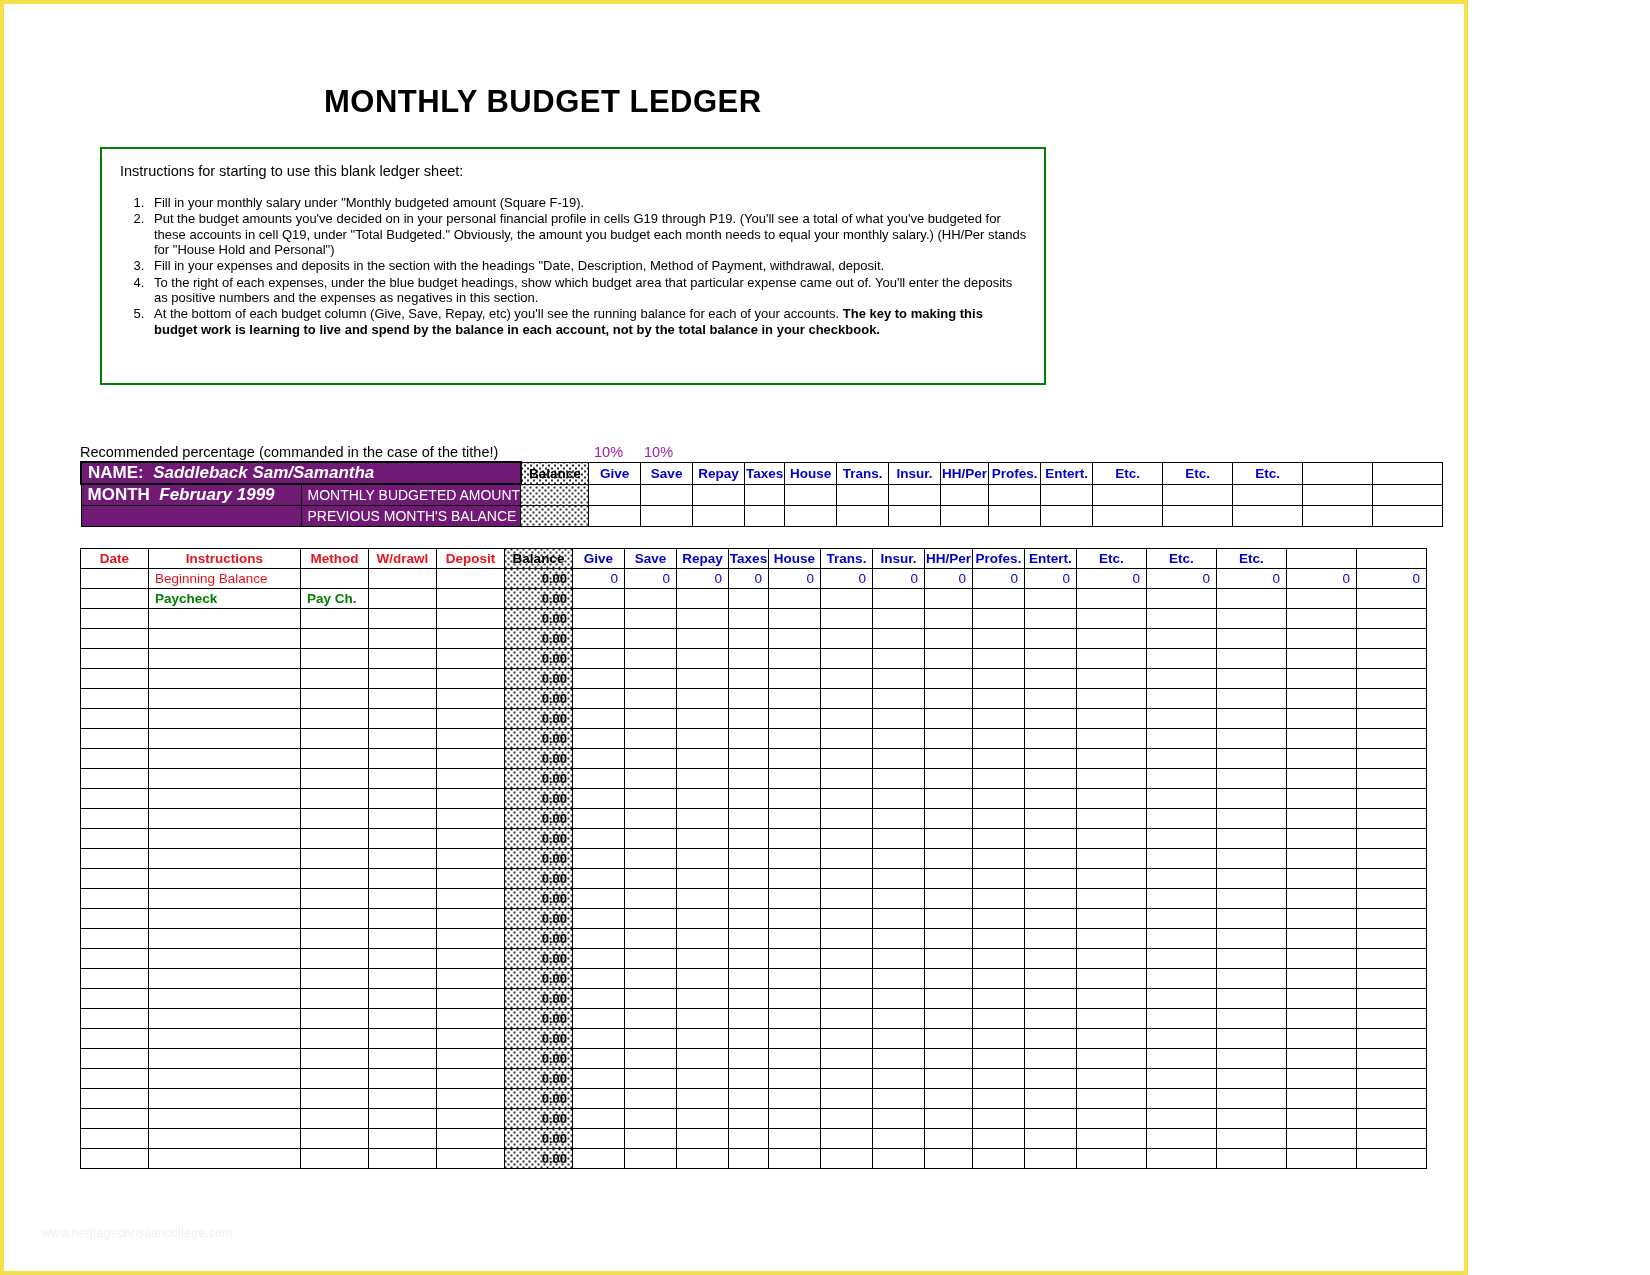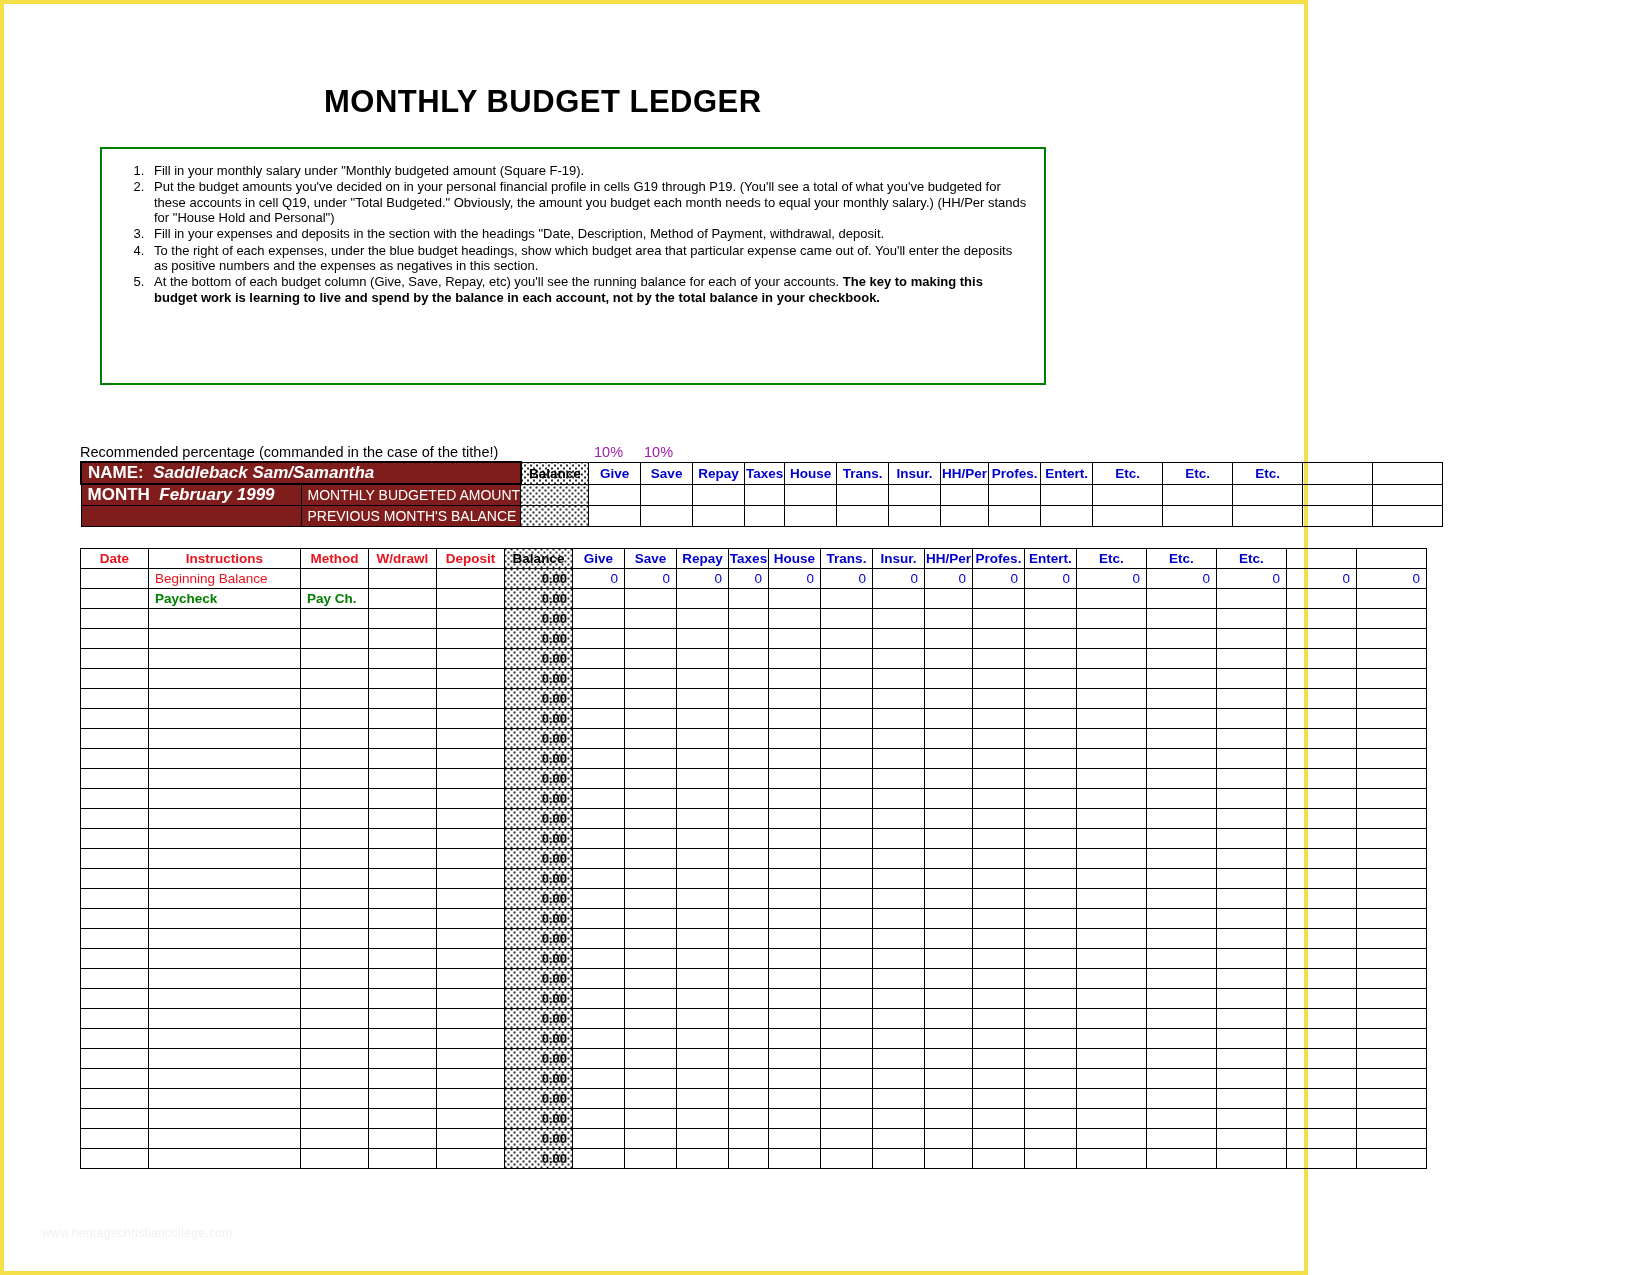--- a/index.html
+++ b/index.html
@@ -11,21 +11,21 @@
     height: 1275px;
     background: #ffffff;
     font-family: "Liberation Sans", sans-serif;
     position: relative;
     overflow: hidden;
   }
   
   #page {
     position: absolute;
     left: 0; top: 0;
-    width: 1308px;
+    width: 1468px;
     height: 1275px;
     box-sizing: border-box;
     border: 4px solid #f5e04a;
     background: #ffffff;
   }
   #sheet {
     position: absolute;
     left: 0; top: 0;
     width: 1650px;
     height: 1275px;
@@ -119,21 +119,21 @@
   }
 
   
   #hdr-table {
     position: absolute;
     left: 76px;
     top: 457px;
   }
   #hdr-table td { height: 21px; }
   .gray {
-    background: #7f1d1d;
+    background: #701a75;
     color: #ffffff;
   }
   .namecell {
     font-size: 17px;
     font-weight: bold;
     font-style: italic;
     padding-left: 6px;
     color: #ffffff;
   }
   .namecell .lbl {
@@ -213,20 +213,21 @@
 </style>
 </head>
 <body>
 
 <div id="page">
   <div id="sheet">
 
     <div id="title">MONTHLY BUDGET LEDGER</div>
 
     <div id="instructions">
+      <p id="instr-lead">Instructions for starting to use this blank ledger sheet:</p>
       <ol class="instr-list">
         <li>Fill in your monthly salary under "Monthly budgeted amount (Square F-19).</li>
         <li>Put the budget amounts you've decided on in your personal financial profile in cells G19 through P19.  (You'll see a total of what you've budgeted for these accounts in cell Q19, under "Total Budgeted."  Obviously, the amount you budget each month needs to equal your monthly salary.)      (HH/Per stands for "House Hold and Personal")</li>
         <li>Fill in your expenses and deposits in the section with the headings "Date, Description, Method of Payment, withdrawal, deposit.</li>
         <li>To the right of each expenses, under the blue budget headings, show which budget area that particular expense came out of.  You'll enter the deposits as positive numbers and the expenses as negatives in this section.</li>
         <li><span>At the bottom of each budget column (Give, Save, Repay, etc) you'll see the running balance for each of your accounts.  </span><span class="b">The key to making this budget work is learning to live and spend by the balance in each account, not by the total balance in your checkbook.</span></li>
       </ol>
     </div>
 
     <div id="rec-pct">Recommended percentage (commanded in the case of the tithe!)</div>

